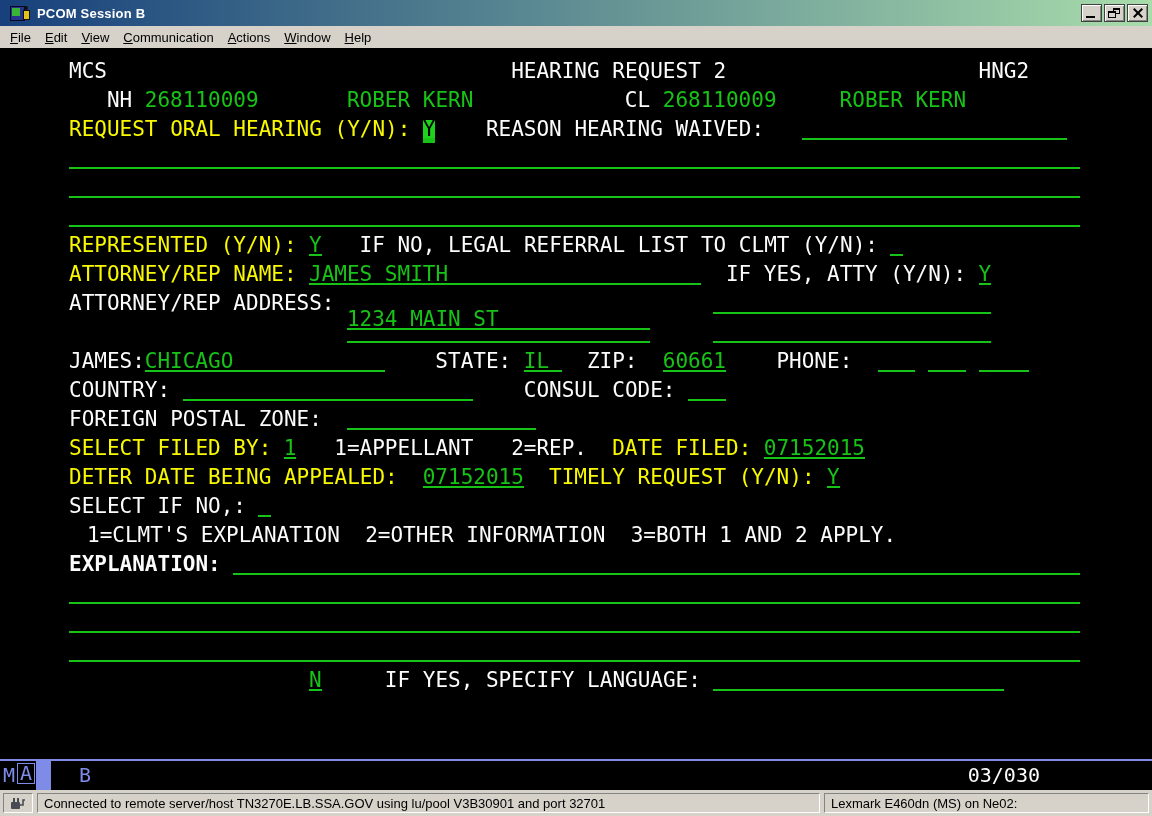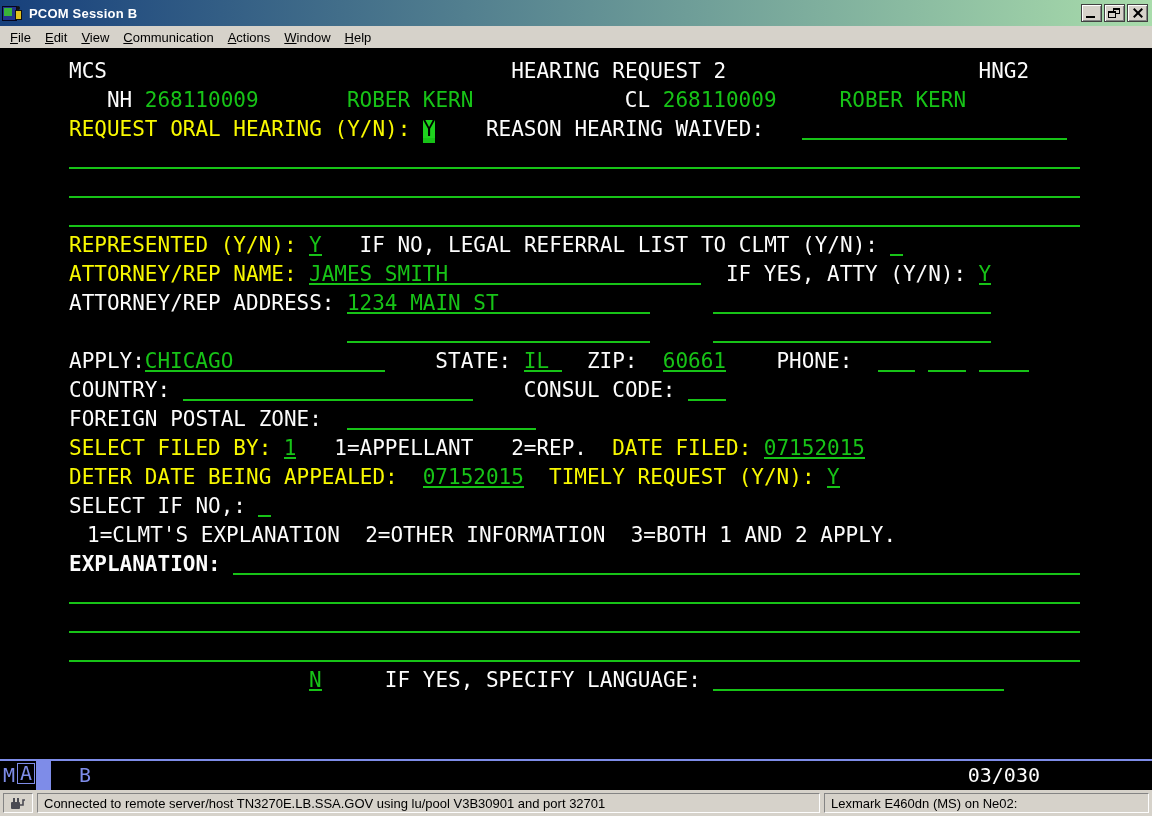--- a/index.html
+++ b/index.html
@@ -12,21 +12,21 @@
   }
   html,body{margin:0;padding:0;}
   body{
     width:1152px;height:816px;position:relative;overflow:hidden;
     background:#000;font-family:"Liberation Sans",sans-serif;
   }
   
   .titlebar{
     position:absolute;top:0;left:0;width:1152px;height:26px;
     background:linear-gradient(to right,#17407c,#a9dcab);
-    display:flex;align-items:center;padding-left:2px;box-sizing:border-box;
+    display:flex;align-items:center;padding-left:10px;box-sizing:border-box;
   }
   .app-icon{width:20px;height:17px;position:relative;margin-right:7px;flex:0 0 auto;}
   .app-icon .mon{position:absolute;left:0;top:1px;width:13px;height:13px;background:#24348c;border:1px solid #05051e;}
   .app-icon .scr{position:absolute;left:2px;top:3px;width:8px;height:8px;background:#39b439;}
   .app-icon .person-head{position:absolute;right:2px;top:1px;width:4px;height:4px;background:#111;border-radius:50%;}
   .app-icon .person-body{position:absolute;right:0;top:5px;width:7px;height:10px;background:#e2c21e;border:1px solid #111;box-sizing:border-box;}
   .title-text{color:#ffffff;font-weight:bold;font-size:13px;letter-spacing:.2px;}
   .win-buttons{position:absolute;right:4px;top:4px;display:flex;}
   .win-btn{width:21px;height:18px;background:var(--gray);border:1px solid #404040;
     box-shadow:inset 1px 1px 0 #ffffff, inset -1px -1px 0 #848484;position:relative;margin-left:2px;padding:0;}
@@ -138,25 +138,25 @@
     <span class="seg c-g u" style="left: 69px; top: 159px; width: 1010.64px;"></span>
     <span class="seg c-y" style="left: 69px; top: 188px;">REPRESENTED (Y/N):</span>
     <span class="seg c-g u" style="left: 309.027px; top: 188px;">Y</span>
     <span class="seg c-w" style="left: 359.559px; top: 188px;">IF NO, LEGAL REFERRAL LIST TO CLMT (Y/N):</span>
     <span class="seg c-g u" style="left: 890.145px; top: 188px; width: 12.633px;"></span>
     <span class="seg c-y" style="left: 69px; top: 217px;">ATTORNEY/REP NAME:</span>
     <span class="seg c-g u" style="left: 309.027px; top: 217px; width: 391.623px;">JAMES SMITH</span>
     <span class="seg c-w" style="left: 725.916px; top: 217px;">IF YES, ATTY (Y/N):</span>
     <span class="seg c-g u" style="left: 978.576px; top: 217px;">Y</span>
     <span class="seg c-w" style="left: 69px; top: 246px;">ATTORNEY/REP ADDRESS:</span>
-    <span class="seg c-g u" style="left: 346.926px; top: 246px; width: 303.192px;">1234 MAIN ST</span>
+    <span class="seg c-g u" style="left: 346.926px; top: 262px; width: 303.192px;">1234 MAIN ST</span>
     <span class="seg c-g u" style="left: 713.283px; top: 246px; width: 277.926px;"></span>
     <span class="seg c-g u" style="left: 346.926px; top: 275px; width: 303.192px;"></span>
     <span class="seg c-g u" style="left: 713.283px; top: 275px; width: 277.926px;"></span>
-    <span class="seg c-w" style="left: 69px; top: 304px;">APPLY:</span>
+    <span class="seg c-w" style="left: 69px; top: 304px;">JAMES:</span>
     <span class="seg c-g u" style="left: 144.798px; top: 304px; width: 240.027px;">CHICAGO</span>
     <span class="seg c-w" style="left: 435.357px; top: 304px;">STATE:</span>
     <span class="seg c-g u" style="left: 523.788px; top: 304px; width: 37.899px;">IL</span>
     <span class="seg c-w" style="left: 586.953px; top: 304px;">ZIP:</span>
     <span class="seg c-g u" style="left: 662.751px; top: 304px; width: 63.165px;">60661</span>
     <span class="seg c-w" style="left: 776.448px; top: 304px;">PHONE:</span>
     <span class="seg c-g u" style="left: 877.512px; top: 304px; width: 37.899px;"></span>
     <span class="seg c-g u" style="left: 928.044px; top: 304px; width: 37.899px;"></span>
     <span class="seg c-g u" style="left: 978.576px; top: 304px; width: 50.532px;"></span>
     <span class="seg c-w" style="left: 69px; top: 333px;">COUNTRY:</span>

